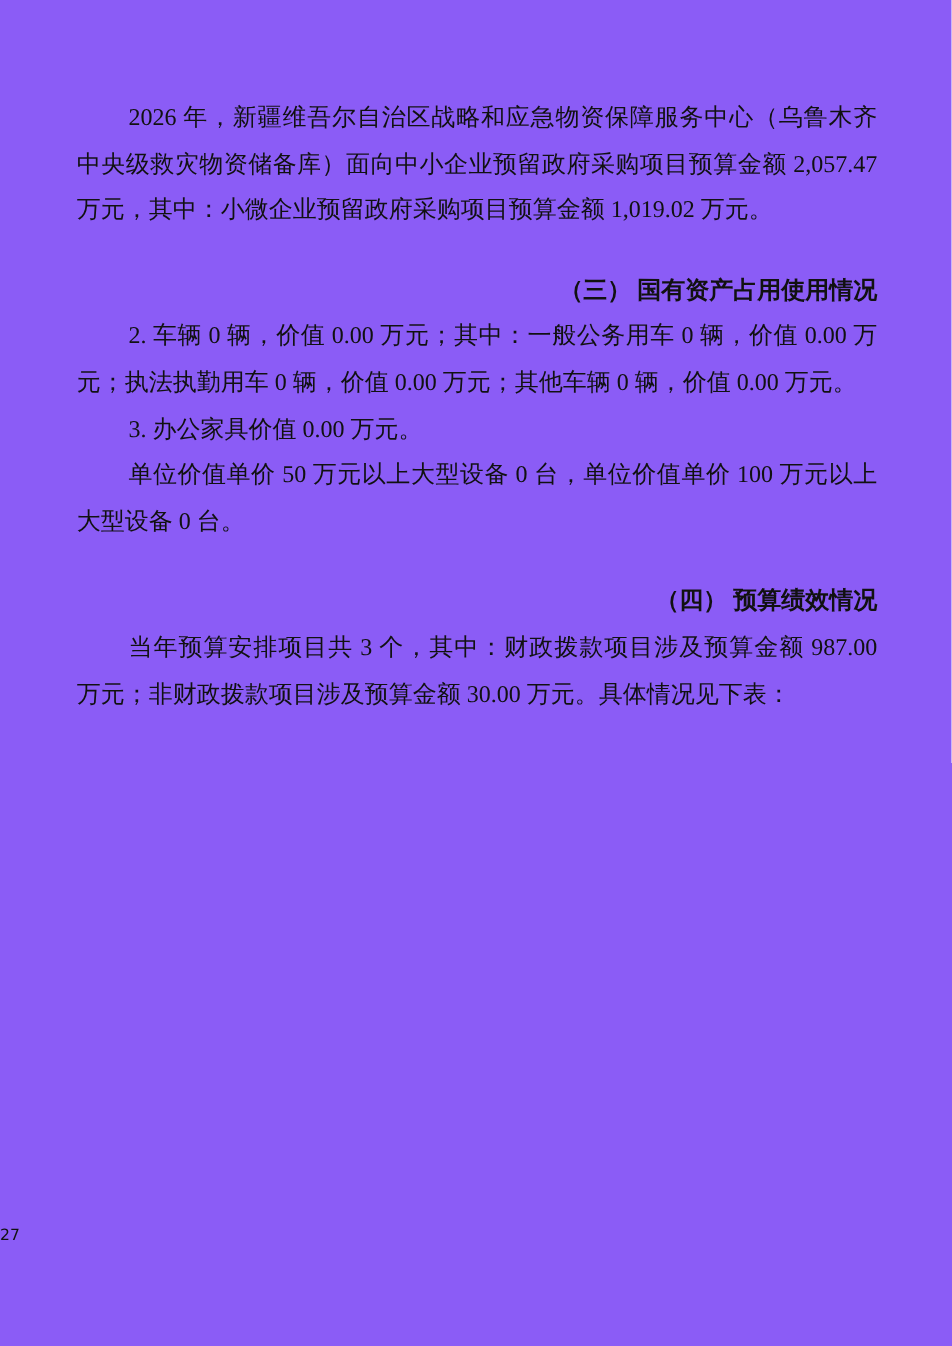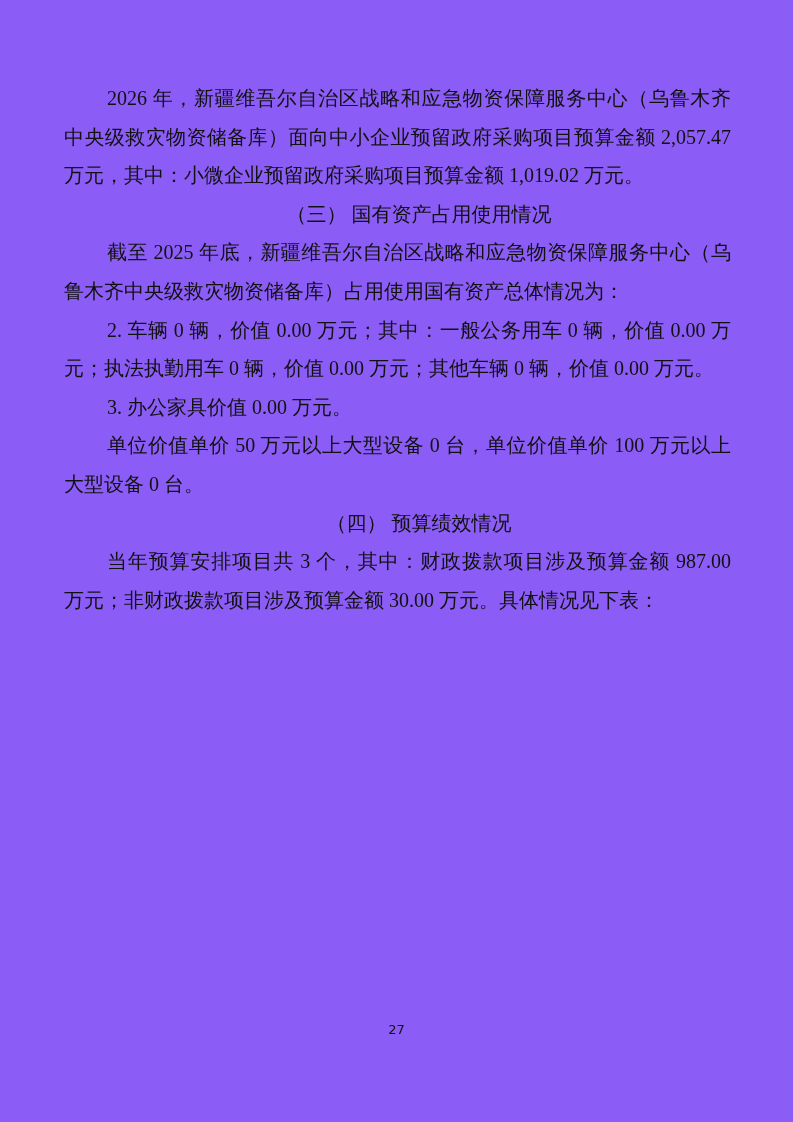--- a/index.html
+++ b/index.html
@@ -26,44 +26,43 @@
     margin: 0;
     padding: 0;
     font-size: 20px;
     line-height: 38.6px;
     text-align: justify;
     text-justify: inter-character;
     text-indent: 43px;
     word-break: break-all;
   }
   .doc-body p.heading {
-    font-weight: 400;
-    text-align: center;
+    font-weight: 700;
+    text-align: right;
+    margin-top: 28px;
   }
   .page-footer {
     position: absolute;
     top: 1020px;
     left: 0;
     width: 793px;
-    text-align: center;
   }
   .page-number {
     font-family: "DejaVu Sans", "Liberation Sans", sans-serif;
     font-size: 13px;
     color: #111111;
   }
 </style>
 </head>
 <body>
 
 <div class="page">
   <div class="doc-body">
     <p>2026 年，新疆维吾尔自治区战略和应急物资保障服务中心（乌鲁木齐中央级救灾物资储备库）面向中小企业预留政府采购项目预算金额 2,057.47 万元，其中：小微企业预留政府采购项目预算金额 1,019.02 万元。</p>
     <p class="heading">（三） 国有资产占用使用情况</p>
-    <p>截至 2025 年底，新疆维吾尔自治区战略和应急物资保障服务中心（乌鲁木齐中央级救灾物资储备库）占用使用国有资产总体情况为：</p>
     <p>2. 车辆 0 辆，价值 0.00 万元；其中：一般公务用车 0 辆，价值 0.00 万元；执法执勤用车 0 辆，价值 0.00 万元；其他车辆 0 辆，价值 0.00 万元。</p>
     <p>3. 办公家具价值 0.00 万元。</p>
     <p>单位价值单价 50 万元以上大型设备 0 台，单位价值单价 100 万元以上大型设备 0 台。</p>
     <p class="heading">（四） 预算绩效情况</p>
     <p>当年预算安排项目共 3 个，其中：财政拨款项目涉及预算金额 987.00 万元；非财政拨款项目涉及预算金额 30.00 万元。具体情况见下表：</p>
   </div>
   <div class="page-footer">
     <span class="page-number">27</span>
   </div>
 </div>

